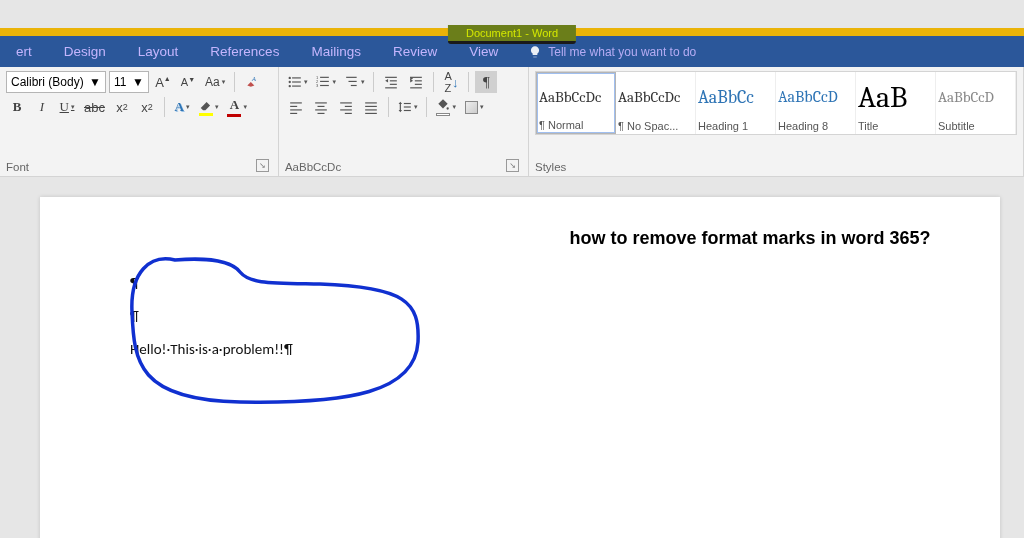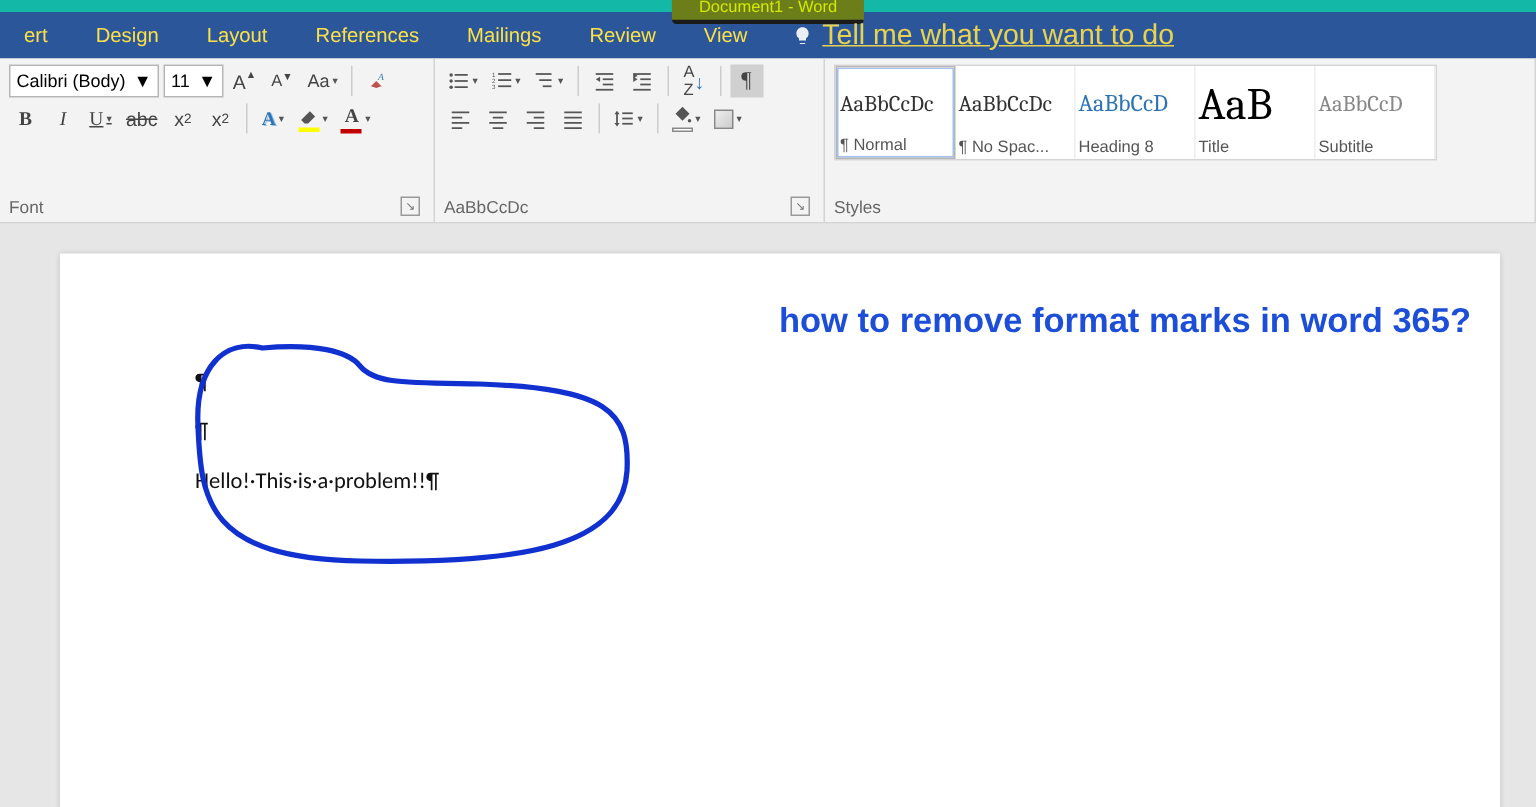--- a/index.html
+++ b/index.html
@@ -4,38 +4,38 @@
 <style>
 * { box-sizing: border-box; }
 body {
   margin: 0; padding: 0;
   font-family: "Segoe UI", Tahoma, sans-serif;
   background: #e6e6e6;
   width: 1024px; height: 538px;
   overflow: hidden; font-size: 13px;
 }
 .titlebar {
-  background: #14b8a6; height: 8px; position: relative;
+  background: #eab308; height: 8px; position: relative; margin-top: 28px;
 }
 .title-pill {
   position: absolute; left: 50%; top: -3px;
   transform: translateX(-50%);
   background: #6b7e1a; color: #d4e800;
   padding: 2px 18px; font-size: 11px;
   border-radius: 0 0 3px 3px;
   border-bottom: 3px solid #1a1a1a;
 }
 .tabbar {
-  background: #2b579a; color: #fde047;
+  background: #2b579a; color: #c4b5fd;
   display: flex; align-items: center;
   height: 31px; padding-left: 0;
   font-size: 13.5px;
 }
 .tabbar .tab { padding: 6px 16px; cursor: pointer; }
-.tabbar .tell { display: flex; align-items: center; margin-left: 14px; opacity: .9; font-size: 19px; text-decoration: underline;}
+.tabbar .tell { display: flex; align-items: center; margin-left: 14px; opacity: .9; font-size: 12px;}
 .tabbar .tell svg { width: 14px; height: 14px; margin-right: 6px; fill: #fff; }
 .ribbon {
   background: #f3f3f3; border-bottom: 1px solid #d4d4d4;
   display: flex; height: 110px;
 }
 .group {
   border-right: 1px solid #d4d4d4;
   display: flex; flex-direction: column;
   padding: 4px 6px 0 6px;
 }
@@ -94,21 +94,21 @@
   padding: 20px 0 0 40px; height: calc(538px - 8px - 31px - 110px);
   overflow: hidden; position: relative;
 }
 .page {
   background: #fff; width: 960px; height: 380px;
   box-shadow: 0 0 4px rgba(0,0,0,.15);
   position: relative; padding: 70px 90px;
 }
 .overlay-title {
   position: absolute; left: 470px; top: 30px; width: 480px;
-  font-weight: 700; font-size: 23px; color: #1d4ed8;
+  font-weight: 700; font-size: 18px; color: #000000;
   text-align: center; line-height: 1.25;
   font-family: Arial, sans-serif;
 }
 .doc-text { font-size: 15px; color: #111; line-height: 2.2; font-family: Calibri, sans-serif; }
 .circle-annot {
   position: absolute; left: 80px; top: 45px; width: 310px; height: 170px;
   pointer-events: none;
 }
 svg.icon { width: 14px; height: 14px; fill: #555; display:block; }
 .shade-box { width:13px; height:13px; border:1px solid #888; background:linear-gradient(135deg,#eee,#ccc); }
@@ -337,20 +337,24 @@
 
       <div class="style-tile sel">
             <div class="sample" style="color: rgb(51, 51, 51); font-size: 15px;">AaBbCcDc</div>
             <div class="sname">¶ Normal</div>
           </div>
           <div class="style-tile">
             <div class="sample" style="color: rgb(51, 51, 51); font-size: 15px;">AaBbCcDc</div>
             <div class="sname">¶ No Spac...</div>
           </div>
           <div class="style-tile">
+            <div class="sample" style="color: rgb(46, 116, 181); font-size: 18px;">AaBbCc</div>
+            <div class="sname">Heading 1</div>
+          </div>
+          <div class="style-tile">
             <div class="sample" style="color: rgb(46, 116, 181); font-size: 16px;">AaBbCcD</div>
             <div class="sname">Heading 8</div>
           </div>
           <div class="style-tile">
             <div class="sample" style="color: rgb(0, 0, 0); font-size: 30px;">AaB</div>
             <div class="sname">Title</div>
           </div>
           <div class="style-tile">
             <div class="sample" style="color: rgb(136, 136, 136); font-size: 15px;">AaBbCcD</div>
             <div class="sname">Subtitle</div>

